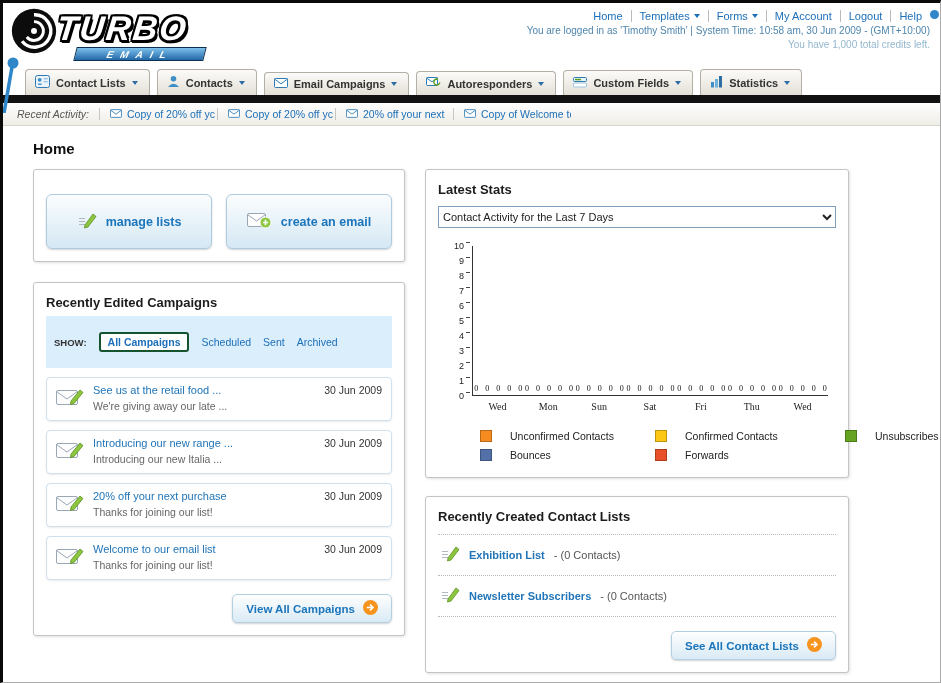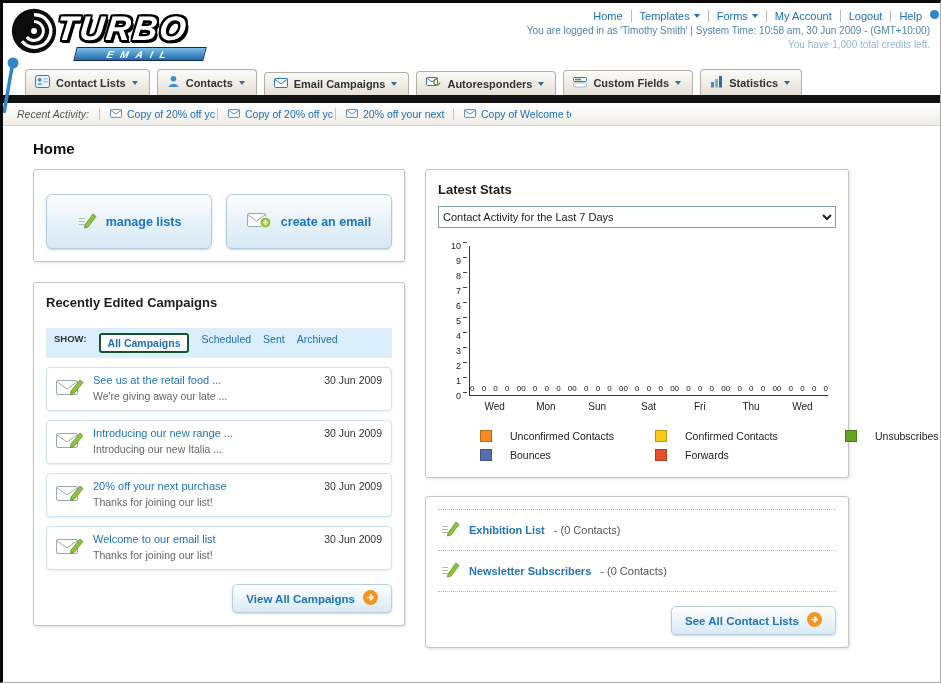--- a/index.html
+++ b/index.html
@@ -54,21 +54,21 @@
 
   
   .gs-head { display:flex; justify-content:space-between; align-items:center; }
   .link { color:#1c6fb8; font-size:10.5px; text-decoration:none; cursor:pointer; }
   .gs-buttons { display:flex; gap:14px; margin-top:12px; }
   .big-btn { flex:1; display:flex; align-items:center; justify-content:center; gap:9px; padding:16px 6px;
       background:linear-gradient(#fbfdfe,#d5e8f4); border:1px solid #aecbdf; border-radius:6px;
       color:#1b75bb; font-weight:bold; font-size:12.5px; box-shadow:0 1px 2px rgba(0,0,0,.18); cursor:pointer; }
 
   
-  .camp-tabs { display:flex; gap:12px; background:#dbeefb; margin-top:18px; padding:5px 8px; font-size:10.5px; }
+  .camp-tabs { display:flex; align-items:center; gap:12px; background:#dbeefb; margin-top:6px; padding:16px 8px; font-size:10.5px; }
   .show-label { font-weight:bold; color:#333; font-size:9.5px; }
   .camp-tab { color:#1c6fb8; cursor:pointer; }
   .camp-tab.active { background:#ffffff; border:2px solid #14532d; border-radius:3px; padding:2px 7px; font-weight:bold; }
   .camp-item { display:flex; align-items:center; gap:9px; margin-top:9px; padding:6px 9px;
       border:1px solid #cfe0ee; border-radius:4px; box-shadow:0 1px 2px rgba(0,0,0,.08); }
   .camp-text { flex:1; min-width:0; }
   .camp-title { display:block; color:#2175b8; font-size:11px; text-decoration:none; cursor:pointer; white-space:nowrap; }
   .camp-sub { font-size:10.5px; color:#666; margin-top:2px; white-space:nowrap; }
   .camp-date { font-size:10.5px; color:#333; white-space:nowrap; align-self:flex-start; }
   .btn-row { display:flex; justify-content:flex-end; margin-top:14px; }
@@ -76,21 +76,21 @@
       background:linear-gradient(#fefefe,#d9eaf5); border:1px solid #b4cfe0; border-radius:5px;
       color:#1b75bb; font-weight:bold; font-size:11.5px; box-shadow:0 1px 2px rgba(0,0,0,.18); cursor:pointer; }
 
   
   .stats-select { width:100%; margin-top:9px; height:22px; font-size:11px; font-family:"Liberation Sans",sans-serif;
       color:#222; border:1px solid #7f9db9; background:#fff; }
   .chart { display:flex; margin:18px 8px 0 8px; }
   .y-axis { width:26px; display:flex; flex-direction:column; justify-content:space-between; height:158px; margin-top:-4px; padding-right:2px; }
   .ytick { display:flex; justify-content:flex-end; align-items:flex-start; gap:2px; height:8px; font-size:9px; color:#222; line-height:8px; }
   .tickmark { width:4px; height:1px; background:#444; }
-  .plot-wrap { flex:1; }
+  .plot-wrap { flex:1;font-family:Liberation Serif, serif; }
   .plot { height:150px; border-left:1px solid #333; border-bottom:1px solid #333; display:flex; }
   .chart-col { flex:1; display:flex; align-items:flex-end; justify-content:center; }
   .zeros { font-size:8px; color:#111; word-spacing:5px; margin-bottom:2px; white-space:nowrap; }
   .x-axis { display:flex; }
   .xlab { flex:1; text-align:center; font-size:10px; color:#222; padding-top:5px; }
   .legend { display:grid; grid-template-columns:175px 190px auto; row-gap:7px; margin:18px 0 4px 42px; }
   .legend-item { display:flex; align-items:center; gap:18px; font-size:10.5px; color:#222; }
   .swatch { width:12px; height:12px; display:inline-block; border:1px solid rgba(0,0,0,.25); }
 
   
@@ -448,20 +448,21 @@
                 <span>Bounces</span>
               </div>
               <div class="legend-item">
                 <span class="swatch" style="background: rgb(232, 80, 42);"></span>
                 <span>Forwards</span>
               </div>
             </div>
         </div>
 
         <div class="panel" style="margin-top:18px;">
+          <div class="panel-title" style="padding-bottom:10px;">Recently Created Contact Lists</div>
           <div class="dotted"></div>
           <div class="cl-item dotted">
             <span><svg width="20" height="18" viewBox="0 0 20 18">
                   <path d="M2 7.5 h6 M2 10.5 h6 M2 13.5 h6" stroke="#b0b8c0" stroke-width="1.2"></path>
                   <path d="M8 14 L16 3 L19 5.5 L11 16 L7.5 17 z" fill="#8cc63f" stroke="#5a8f1f" stroke-width="0.8"></path>
                 </svg></span>
             <a class="cl-name">Exhibition List</a>
             <span class="cl-detail">- (0 Contacts)</span>
           </div>
           <div class="cl-item dotted">

